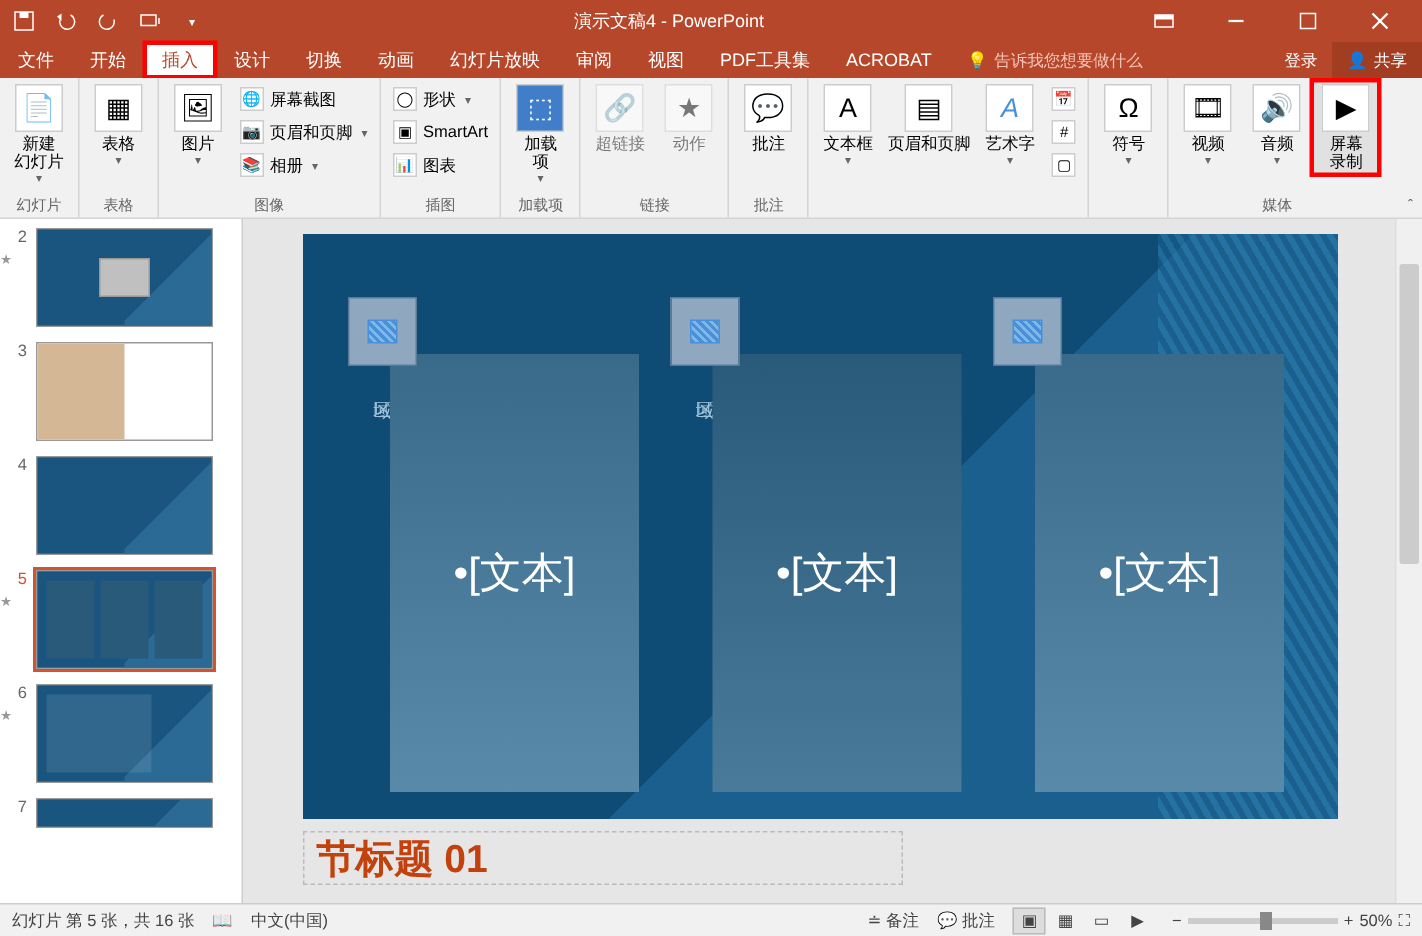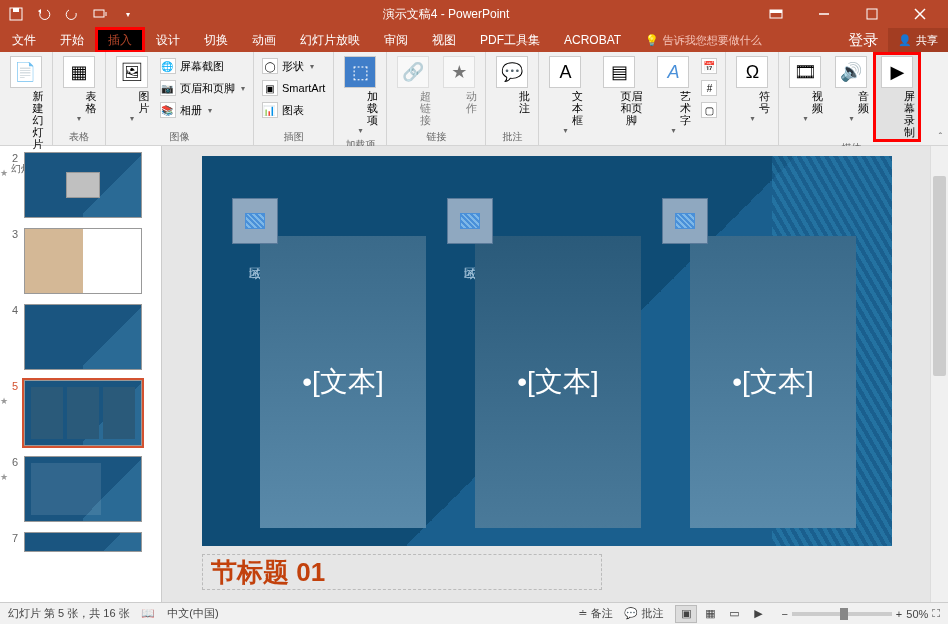--- a/index.html
+++ b/index.html
@@ -5,33 +5,33 @@
 * { margin: 0; padding: 0; box-sizing: border-box; font-family: "Microsoft YaHei", sans-serif; }
 body { width: 948px; height: 624px; background: #e6e6e6; overflow: hidden; display: flex; flex-direction: column; }
 .titlebar { height: 28px; background: #b7472a; display: flex; align-items: center; color: white; font-size: 12px; }
 .titlebar-left { display: flex; align-items: center; gap: 12px; padding-left: 8px; }
 .titlebar-left .qat-btn { width: 16px; height: 16px; display: flex; align-items: center; justify-content: center; cursor: pointer; }
 .titlebar-center { flex: 1; text-align: center; font-size: 12px; }
 .titlebar-right { display: flex; gap: 8px; padding-right: 8px; }
 .titlebar-right .win-btn { width: 40px; height: 28px; display: flex; align-items: center; justify-content: center; cursor: pointer; }
 .tabbar { height: 24px; background: #b7472a; display: flex; align-items: stretch; color: white; font-size: 12px; }
 .tab { padding: 0 12px; display: flex; align-items: center; cursor: pointer; }
-.tab.active { background: #000000; color: #b7472a; }
+.tab.active { background: #ffffff; color: #b7472a; }
 .tab.highlight { outline: 3px solid red; outline-offset: -2px; }
 .tellme { flex: 1; display: flex; align-items: center; gap: 4px; padding-left: 12px; color: #f5c3b8; font-size: 11px; }
-.login { padding: 0 10px; display: flex; align-items: center; font-size: 15px; }
+.login { padding: 0 10px; display: flex; align-items: center; font-size: 11px; }
 .share { padding: 0 10px; display: flex; align-items: center; gap: 4px; background: #a33d22; font-size: 11px; }
 .ribbon { height: 94px; background: #f1f1f1; border-bottom: 1px solid #d4d4d4; display: flex; font-size: 11px; position: relative; }
 .ribbon-collapse { position: absolute; right: 6px; bottom: 2px; font-size: 10px; color: #666; cursor: pointer; }
 .rgroup { display: flex; flex-direction: column; border-right: 1px solid #d4d4d4; padding: 2px 4px 0; }
 .rgroup-items { flex: 1; display: flex; align-items: flex-start; gap: 2px; }
 .rgroup-label { text-align: center; font-size: 10px; color: #666; padding: 1px 0; }
 .big-btn { display: flex; flex-direction: column; align-items: center; width: 44px; padding: 2px; cursor: pointer; }
 .big-btn .ico { width: 32px; height: 32px; background: #fff; border: 1px solid #ccc; display: flex; align-items: center; justify-content: center; font-size: 18px; margin-bottom: 2px; }
-.big-btn .lbl { font-size: 11px; text-align: center; line-height: 12px; margin-left: 24px; }
+.big-btn .lbl { font-size: 11px; text-align: center; line-height: 12px; }
 .big-btn .dd { font-size: 8px; color: #666; }
 .small-col { display: flex; flex-direction: column; gap: 2px; padding: 2px; }
 .small-btn { display: flex; align-items: center; gap: 4px; cursor: pointer; font-size: 11px; height: 20px; padding: 0 2px; }
 .small-btn .ico { width: 16px; height: 16px; background: #fff; border: 1px solid #ccc; display: flex; align-items: center; justify-content: center; font-size: 10px; }
 .small-btn .dd { font-size: 8px; color: #666; margin-left: 2px; }
 .highlight-box { outline: 3px solid red; outline-offset: -1px; }
 .workspace { flex: 1; display: flex; background: #e6e6e6; overflow: hidden; }
 .thumbs { width: 162px; background: #fff; border-right: 1px solid #ccc; overflow-y: auto; padding: 4px 0; display: flex; flex-direction: column; gap: 6px; }
 .thumb { display: flex; gap: 6px; padding: 2px 6px; align-items: flex-start; position: relative; }
 .thumb-num { font-size: 11px; color: #666; width: 12px; text-align: right; }

